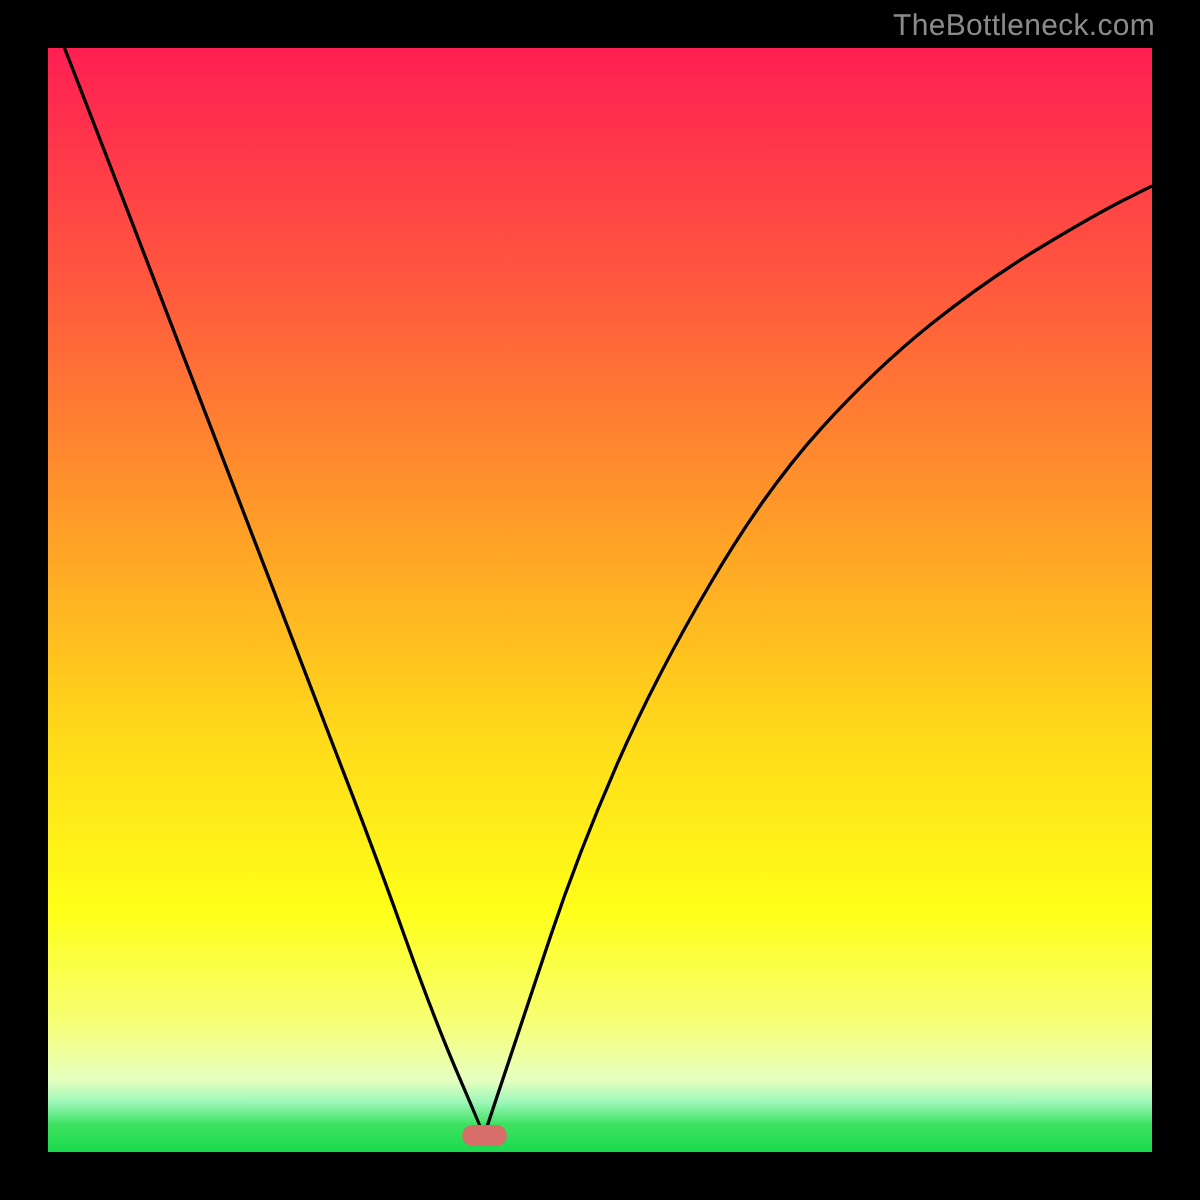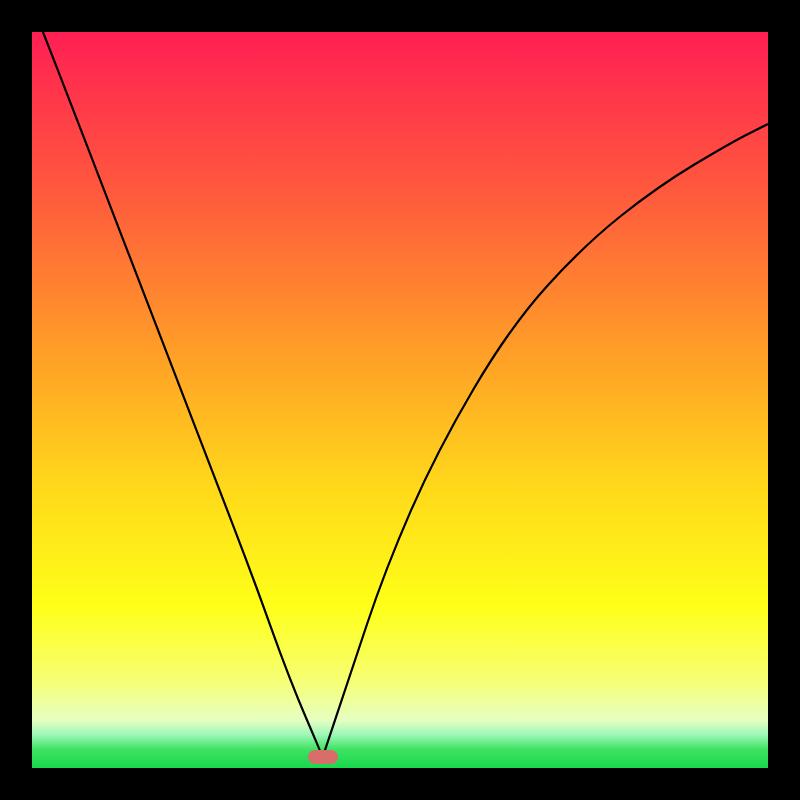--- a/index.html
+++ b/index.html
@@ -46,20 +46,21 @@
     width: 30px;
     height: 14px;
     border-radius: 7px;
   }
 </style>
 </head>
 <body>
 
 <div class="frame">
 
+  <div class="watermark">TheBottleneck.com</div>
 
   <div class="plot">
     <div class="gradient" style="background: linear-gradient(to bottom, #ff1f53 0%, #ff5a3d 22%, #ffa326 45%, #ffd91a 62%, #ffff18 78%, #f7ff72 88%, #e6ffc1 93.5%, #9cf7b8 95.5%, #3ee261 97.5%, #18d94e 100%);"></div>
 
     <svg class="curve" viewBox="0 0 736 736" preserveAspectRatio="none">
       <path fill="none" stroke="#000" stroke-width="2.2" d="M 11.0 0.0 Q 11.0 0.0 23.9 33.1 Q 36.8 66.2 55.2 114.1 Q 73.6 161.9 92.0 209.8 Q 110.4 257.6 128.8 305.4 Q 147.2 353.3 165.6 401.1 Q 184.0 449.0 202.4 496.8 Q 220.8 544.6 239.2 596.2 Q 257.6 647.7 274.2 686.3 T 290.7 725.0"></path>
       <path fill="none" stroke="#000" stroke-width="2.2" d="M 290.7 725.0 Q 290.7 725.0 303.6 686.3 Q 316.5 647.7 334.9 592.5 Q 353.3 537.3 379.0 478.4 Q 404.8 419.5 441.6 357.0 Q 478.4 294.4 515.2 253.9 Q 552.0 213.4 588.8 184.0 Q 625.6 154.6 662.4 132.5 Q 699.2 110.4 717.6 101.2 T 736.0 92.0"></path>
     </svg>
 
     <div class="marker" style="left:275.7px; top:718.0px; background:#d86e6a;"></div>

